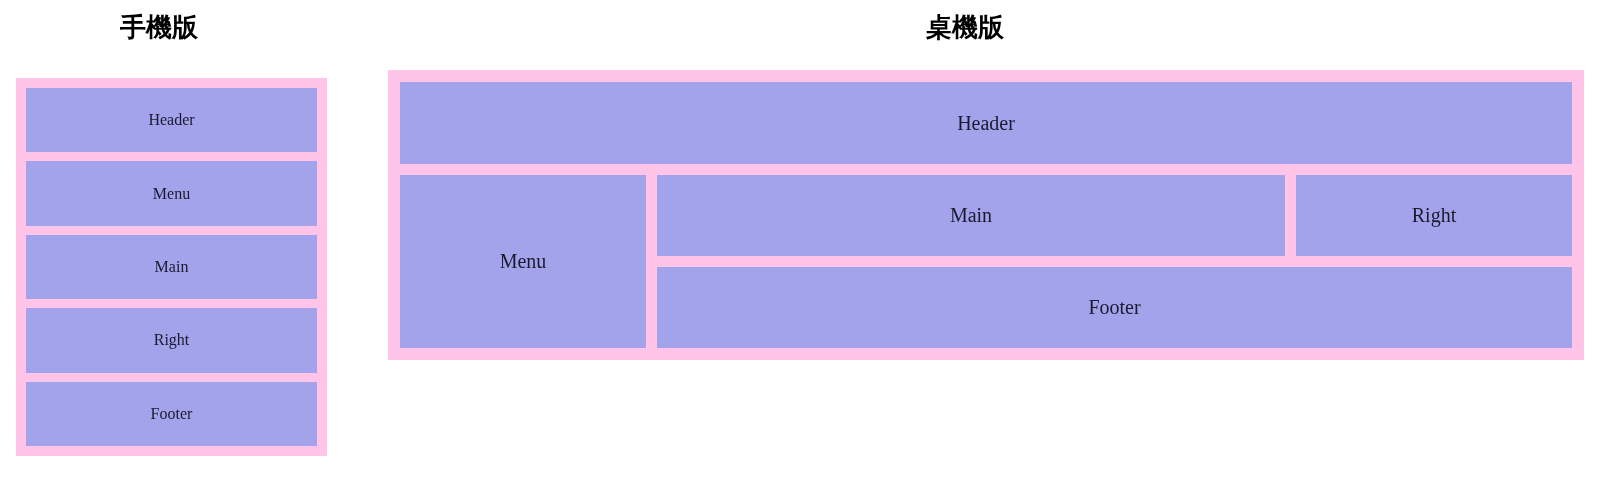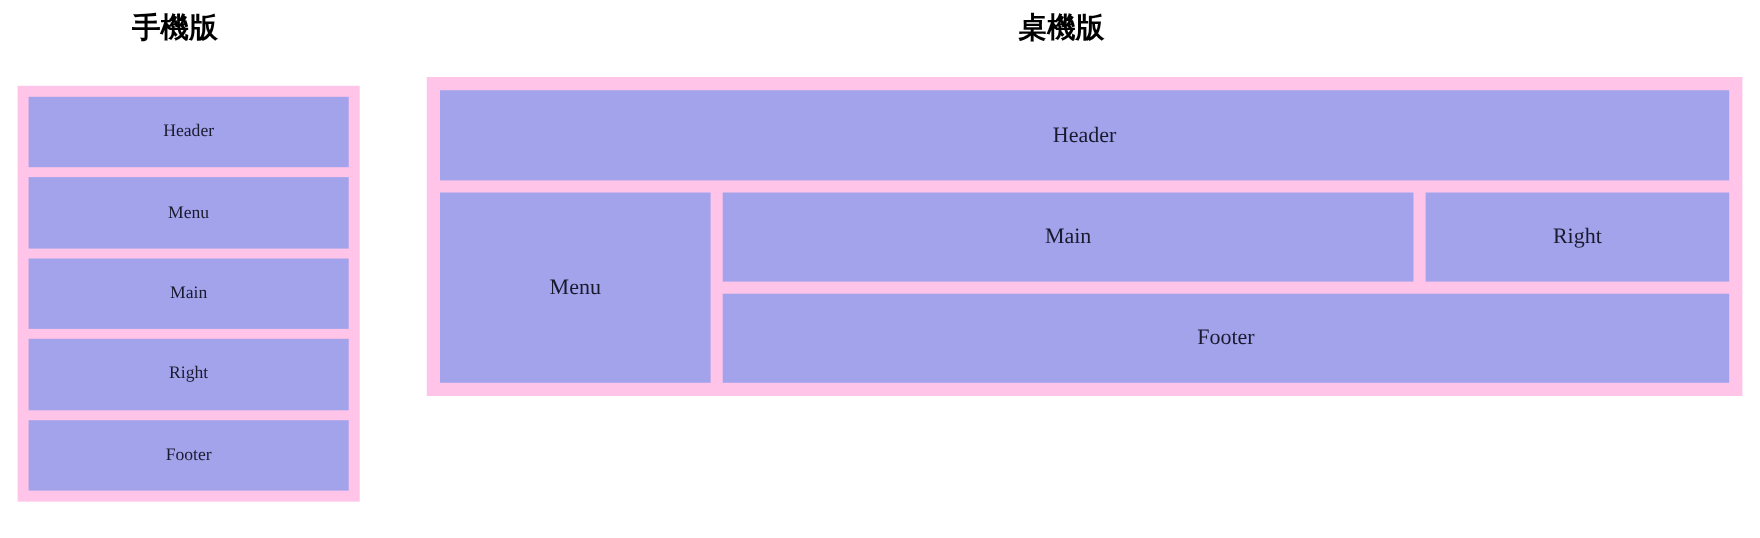--- a/index.html
+++ b/index.html
@@ -11,21 +11,21 @@
     height: 489px;
     background: #ffffff;
     font-family: "Liberation Sans", sans-serif;
     overflow: hidden;
     position: relative;
   }
 
   
   .heading {
     position: absolute;
-    font-family: Liberation Mono, monospace;
+    font-family: Liberation Sans, sans-serif;
     font-weight: bold;
     font-size: 26px;
     color: #000000;
     line-height: 1;
     white-space: nowrap;
   }
   #mobile-title { left: 120px; top: 14px; }
   #desktop-title { left: 926px; top: 14px; }
 
   

